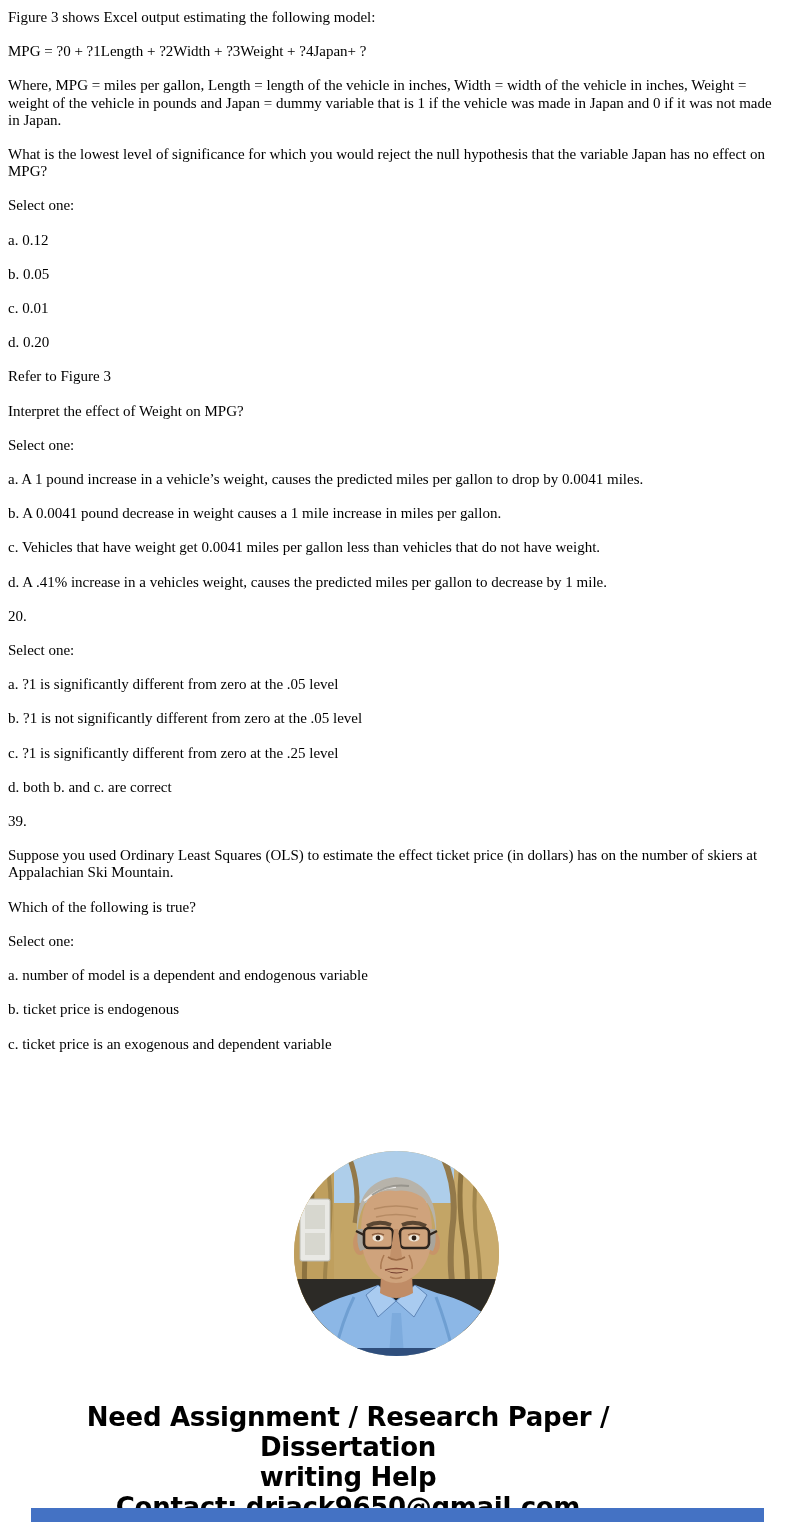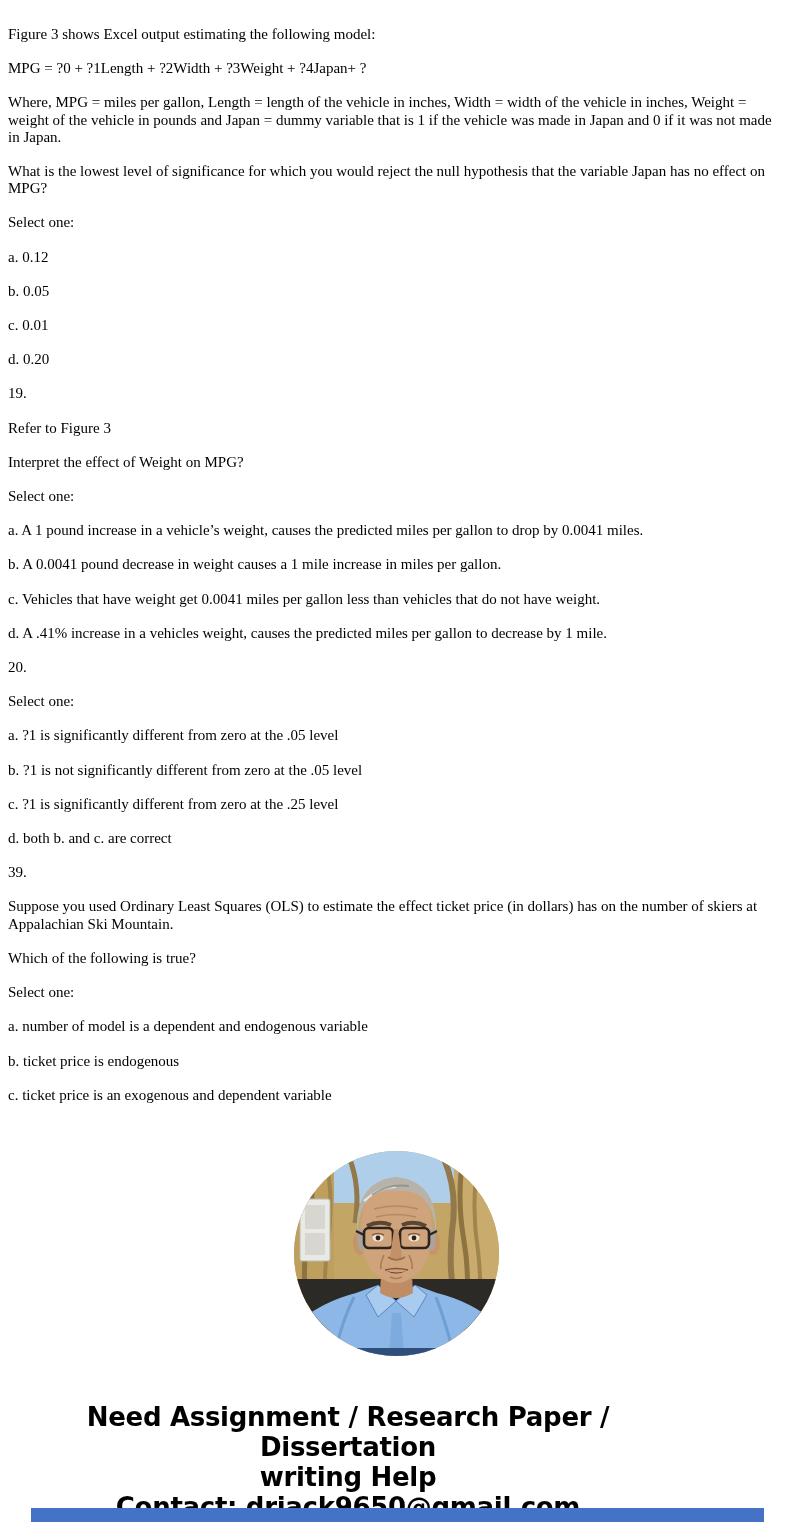--- a/index.html
+++ b/index.html
@@ -6,21 +6,21 @@
   .page {
     position: relative;
     width: 794px;
     height: 1523px;
     background: #ffffff;
     overflow: hidden;
     font-family: "Liberation Serif", serif;
     color: #000000;
   }
   .doc {
-    padding: 26px 7px 0 8px;
+    padding: 9px 7px 0 8px;
     font-size: 15px;
   }
   .doc p {
     margin: 0 0 17px 0;
     line-height: 17.2px;
   }
   .avatar-wrap {
     position: absolute;
     top: 1151px;
     left: 294px;
@@ -59,21 +59,20 @@
     <p>MPG = ?0 + ?1Length + ?2Width + ?3Weight + ?4Japan+ ?</p>
     <p>Where, MPG = miles per gallon, Length = length of the vehicle in inches, Width = width of the vehicle in inches, Weight = weight of the vehicle in pounds and Japan = dummy variable that is 1 if the vehicle was made in Japan and 0 if it was not made in Japan.</p>
 
     <p>What is the lowest level of significance for which you would reject the null hypothesis that the variable Japan has no effect on MPG?</p>
     <p>Select one:</p>
     <p>a. 0.12</p>
     <p>b. 0.05</p>
     <p>c. 0.01</p>
     <p>d. 0.20</p>
 
-    <p>19.</p>
     <p>Refer to Figure 3</p>
     <p>Interpret the effect of Weight on MPG?</p>
     <p>Select one:</p>
     <p>a. A 1 pound increase in a vehicle’s weight, causes the predicted miles per gallon to drop by 0.0041 miles.</p>
     <p>b. A 0.0041 pound decrease in weight causes a 1 mile increase in miles per gallon.</p>
     <p>c. Vehicles that have weight get 0.0041 miles per gallon less than vehicles that do not have weight.</p>
     <p>d. A .41% increase in a vehicles weight, causes the predicted miles per gallon to decrease by 1 mile.</p>
 
     <p>20.</p>
     <p>Select one:</p>

